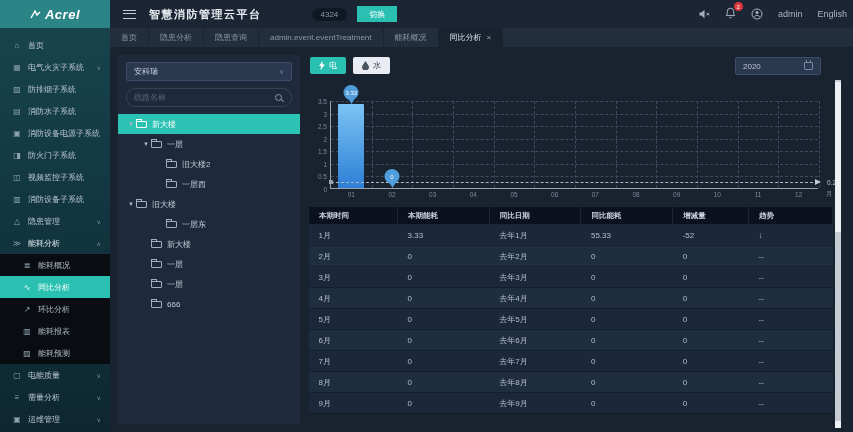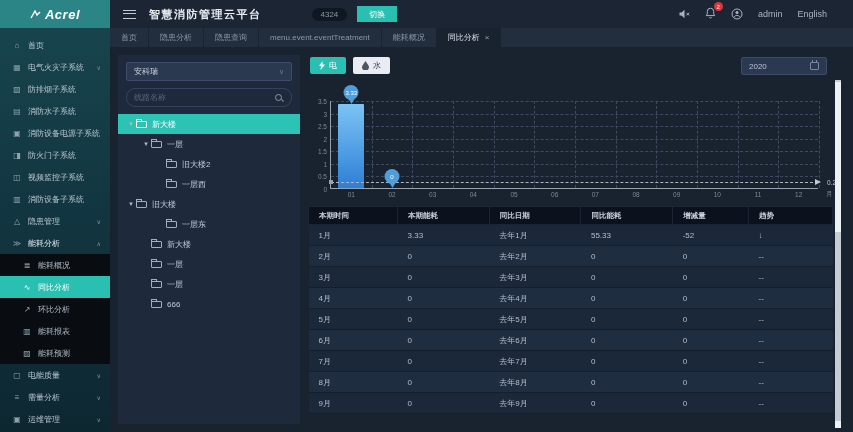--- a/index.html
+++ b/index.html
@@ -11,21 +11,21 @@
   #app{position:relative;width:853px;height:432px;background:#19222f;overflow:hidden;}
 
   
   .header{position:absolute;top:0;left:0;right:0;height:28px;background:#1c2533;display:flex;align-items:center;z-index:5;}
   .logo{width:110px;height:28px;background:#2b8486;color:#fff;display:flex;align-items:center;justify-content:center;gap:4px;font-weight:bold;font-style:italic;font-size:13px;letter-spacing:.5px;}
   .hamburger{margin-left:13px;width:13px;height:9px;border-top:1.5px solid #c3cad6;border-bottom:1.5px solid #c3cad6;position:relative;cursor:pointer;}
   .hamburger::after{content:"";position:absolute;left:0;right:0;top:2.6px;border-top:1.5px solid #c3cad6;}
   .header-title{margin-left:13px;color:#e8ecf2;font-size:11px;font-weight:bold;letter-spacing:1.5px;}
   .count-badge{margin-left:50px;background:#0f1722;color:#8d97ab;font-size:8px;padding:2px 9px;border-radius:9px;}
   .switch-btn{margin-left:10px;background:var(--accent);color:#fff;font-size:8px;padding:2.5px 12px;border-radius:0;cursor:pointer;}
-  .header-right{margin-left:auto;display:flex;align-items:center;gap:15px;padding-right:26px;color:#aab3c2;font-size:9px;}
+  .header-right{margin-left:auto;display:flex;align-items:center;gap:15px;padding-right:6px;color:#aab3c2;font-size:9px;}
   .hicon{width:12px;height:12px;display:inline-flex;cursor:pointer;}
   .bell-wrap{position:relative;cursor:pointer;}
   .bell-badge{position:absolute;top:-5px;right:-7px;background:var(--alert);color:#fff;font-size:6px;line-height:1;border-radius:6px;padding:1.5px 3px;}
   .header-text{cursor:pointer;}
 
   
   .sidebar{position:absolute;top:28px;left:0;width:110px;bottom:0;background:linear-gradient(180deg,#17444d 0%,#123641 45%,#0d2731 100%);overflow:hidden;padding-top:6px;font-size:8px;}
   .sb-item{height:22px;display:flex;align-items:center;padding-left:12px;color:#bcc7d2;cursor:pointer;white-space:nowrap;}
   .sb-item.active{color:#e9eef5;}
   .sb-icon{width:10px;margin-right:6px;font-size:8px;color:#90a4ae;text-align:center;flex:none;}
@@ -61,21 +61,21 @@
   .folder-icon::before{content:"";position:absolute;left:-1px;top:-3px;width:4px;height:2px;border:1px solid #9fb0c4;border-bottom:none;}
   .tree-node.selected .folder-icon,.tree-node.selected .folder-icon::before{border-color:#fff;}
 
   
   .right-col{position:absolute;left:198px;top:8px;right:20px;bottom:0;}
   .chart-panel{position:relative;height:150px;}
   .energy-btns{position:absolute;left:2px;top:2px;display:flex;gap:7px;}
   .btn{height:17px;padding:0 9px;border-radius:2px;font-size:8px;display:flex;align-items:center;gap:4px;cursor:pointer;}
   .btn-electric{background:var(--accent);color:#fff;}
   .btn-water{background:#e9edf3;color:#3a4454;}
-  .year-select{position:absolute;top:2px;right:6px;width:86px;height:18px;background:#2a3850;border:1px solid #3e4c6a;border-radius:2px;display:flex;align-items:center;padding:0 7px;color:#b9c2d2;font-size:8px;cursor:pointer;}
+  .year-select{position:absolute;top:2px;right:12px;width:86px;height:18px;background:#2a3850;border:1px solid #3e4c6a;border-radius:2px;display:flex;align-items:center;padding:0 7px;color:#b9c2d2;font-size:8px;cursor:pointer;}
   .calendar-icon{margin-left:auto;width:9px;height:8px;border:1px solid #7a87a3;border-radius:1px;position:relative;}
   .calendar-icon::before{content:"";position:absolute;left:1px;top:-3px;width:1px;height:2px;background:#7a87a3;box-shadow:4px 0 0 #7a87a3;}
 
   .plot{position:absolute;left:22px;top:46px;width:488px;height:88px;border-left:1px solid #99a1ae;border-bottom:1px solid #99a1ae;}
   .gl-h{position:absolute;left:0;width:100%;height:0;border-top:1px dashed #3f4a60;}
   .gl-v{position:absolute;top:0;height:100%;width:0;border-left:1px dashed #3f4a60;}
   .y-label{position:absolute;right:100%;margin-right:4px;font-size:6.5px;color:#7e8899;transform:translateY(-50%);}
   .x-label{position:absolute;top:100%;margin-top:3px;font-size:6.5px;color:#7e8899;transform:translateX(-50%);}
   .bar{position:absolute;bottom:0;width:26px;background:linear-gradient(180deg,var(--bar-top),var(--bar-bottom));border-radius:1px 1px 0 0;cursor:pointer;}
   .balloon{position:absolute;width:15px;height:15px;border-radius:50%;background:var(--balloon);color:#fff;font-size:6px;display:flex;align-items:center;justify-content:center;transform:translateX(-50%);z-index:2;}
@@ -233,21 +233,21 @@
       <div class="tab">
         <span class="tab-label">首页</span>
       </div>
       <div class="tab">
         <span class="tab-label">隐患分析</span>
       </div>
       <div class="tab">
         <span class="tab-label">隐患查询</span>
       </div>
       <div class="tab">
-        <span class="tab-label">menu.event.eventTreatment</span>
+        <span class="tab-label">admin.event.eventTreatment</span>
       </div>
       <div class="tab">
         <span class="tab-label">能耗概况</span>
       </div>
       <div class="tab active">
         <span class="tab-label">同比分析</span>
         <span class="tab-close">×</span>
       </div>
     </div>
 

